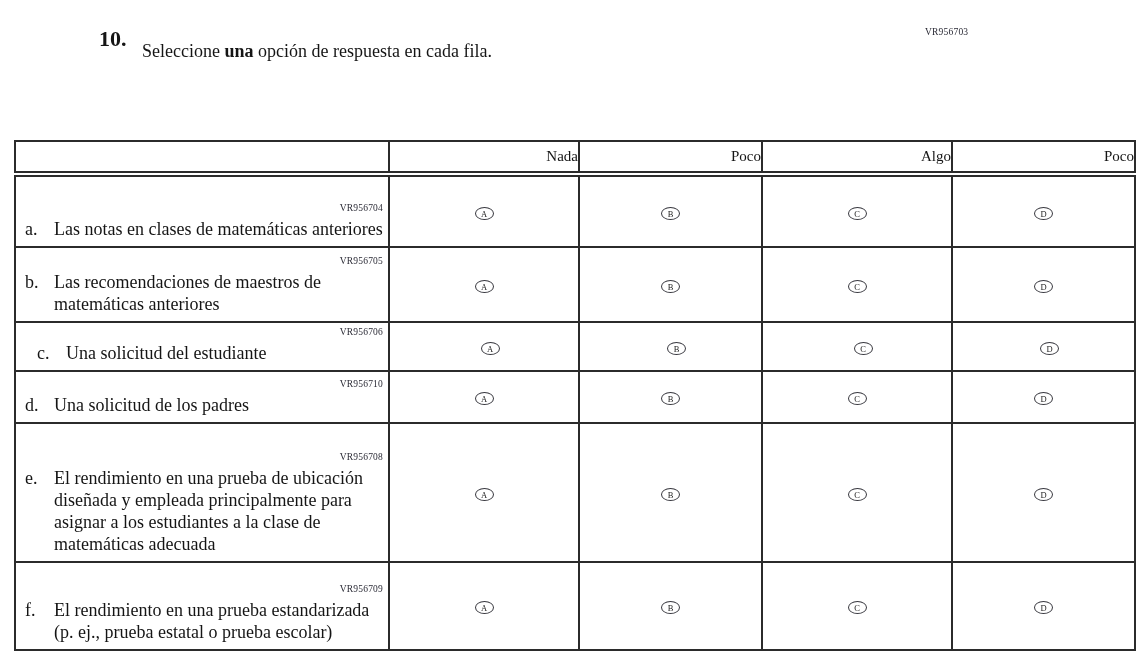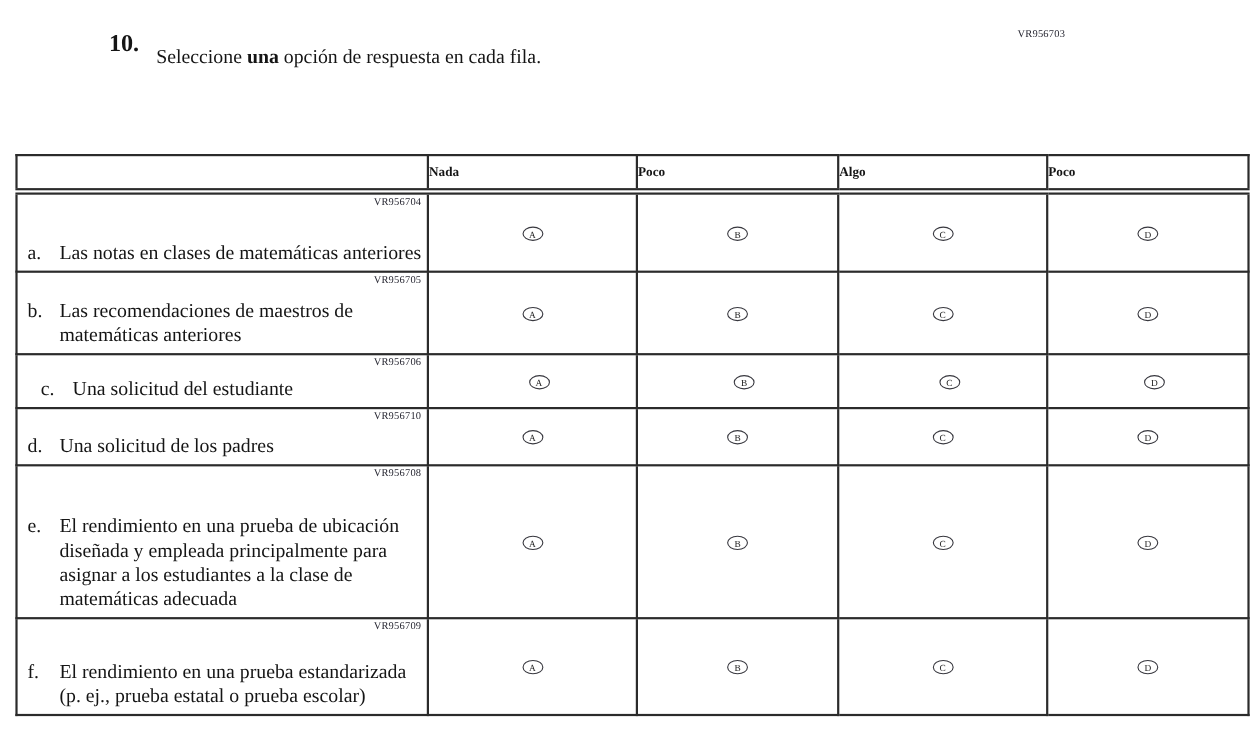--- a/index.html
+++ b/index.html
@@ -32,28 +32,28 @@
     position: absolute; top: 140px; left: 14px;
     width: 1120px;
     border-collapse: collapse; table-layout: fixed;
   }
   .grid th, .grid td {
     border: 2px solid #2b2b2b;
     padding: 0;
   }
   .grid thead th {
     height: 29px;
-    font-size: 12px; font-weight: bold;
-    text-align: left; vertical-align: middle;
+    font-size: 15px; font-weight: normal;
+    text-align: right; vertical-align: middle;
     border-bottom: 6px double #2b2b2b;
   }
   .item-cell { vertical-align: top; }
   .item-cell-inner {
     box-sizing: border-box; height: 100%;
-    display: flex; flex-direction: column; justify-content: space-between;
+    display: flex; flex-direction: column; justify-content: flex-end;
     padding: 1px 3px 6px 9px;
   }
   .row-code {
     text-align: right; font-size: 9.5px; line-height: 12px;
     color: #2a2a35; letter-spacing: 0.2px; padding-right: 2px;
   }
   .item-line { display: flex; font-size: 18px; line-height: 22px; margin-top: 4px; }
   .item-letter { width: 29px; flex: none; }
   .item-text { flex: 1; }
 

